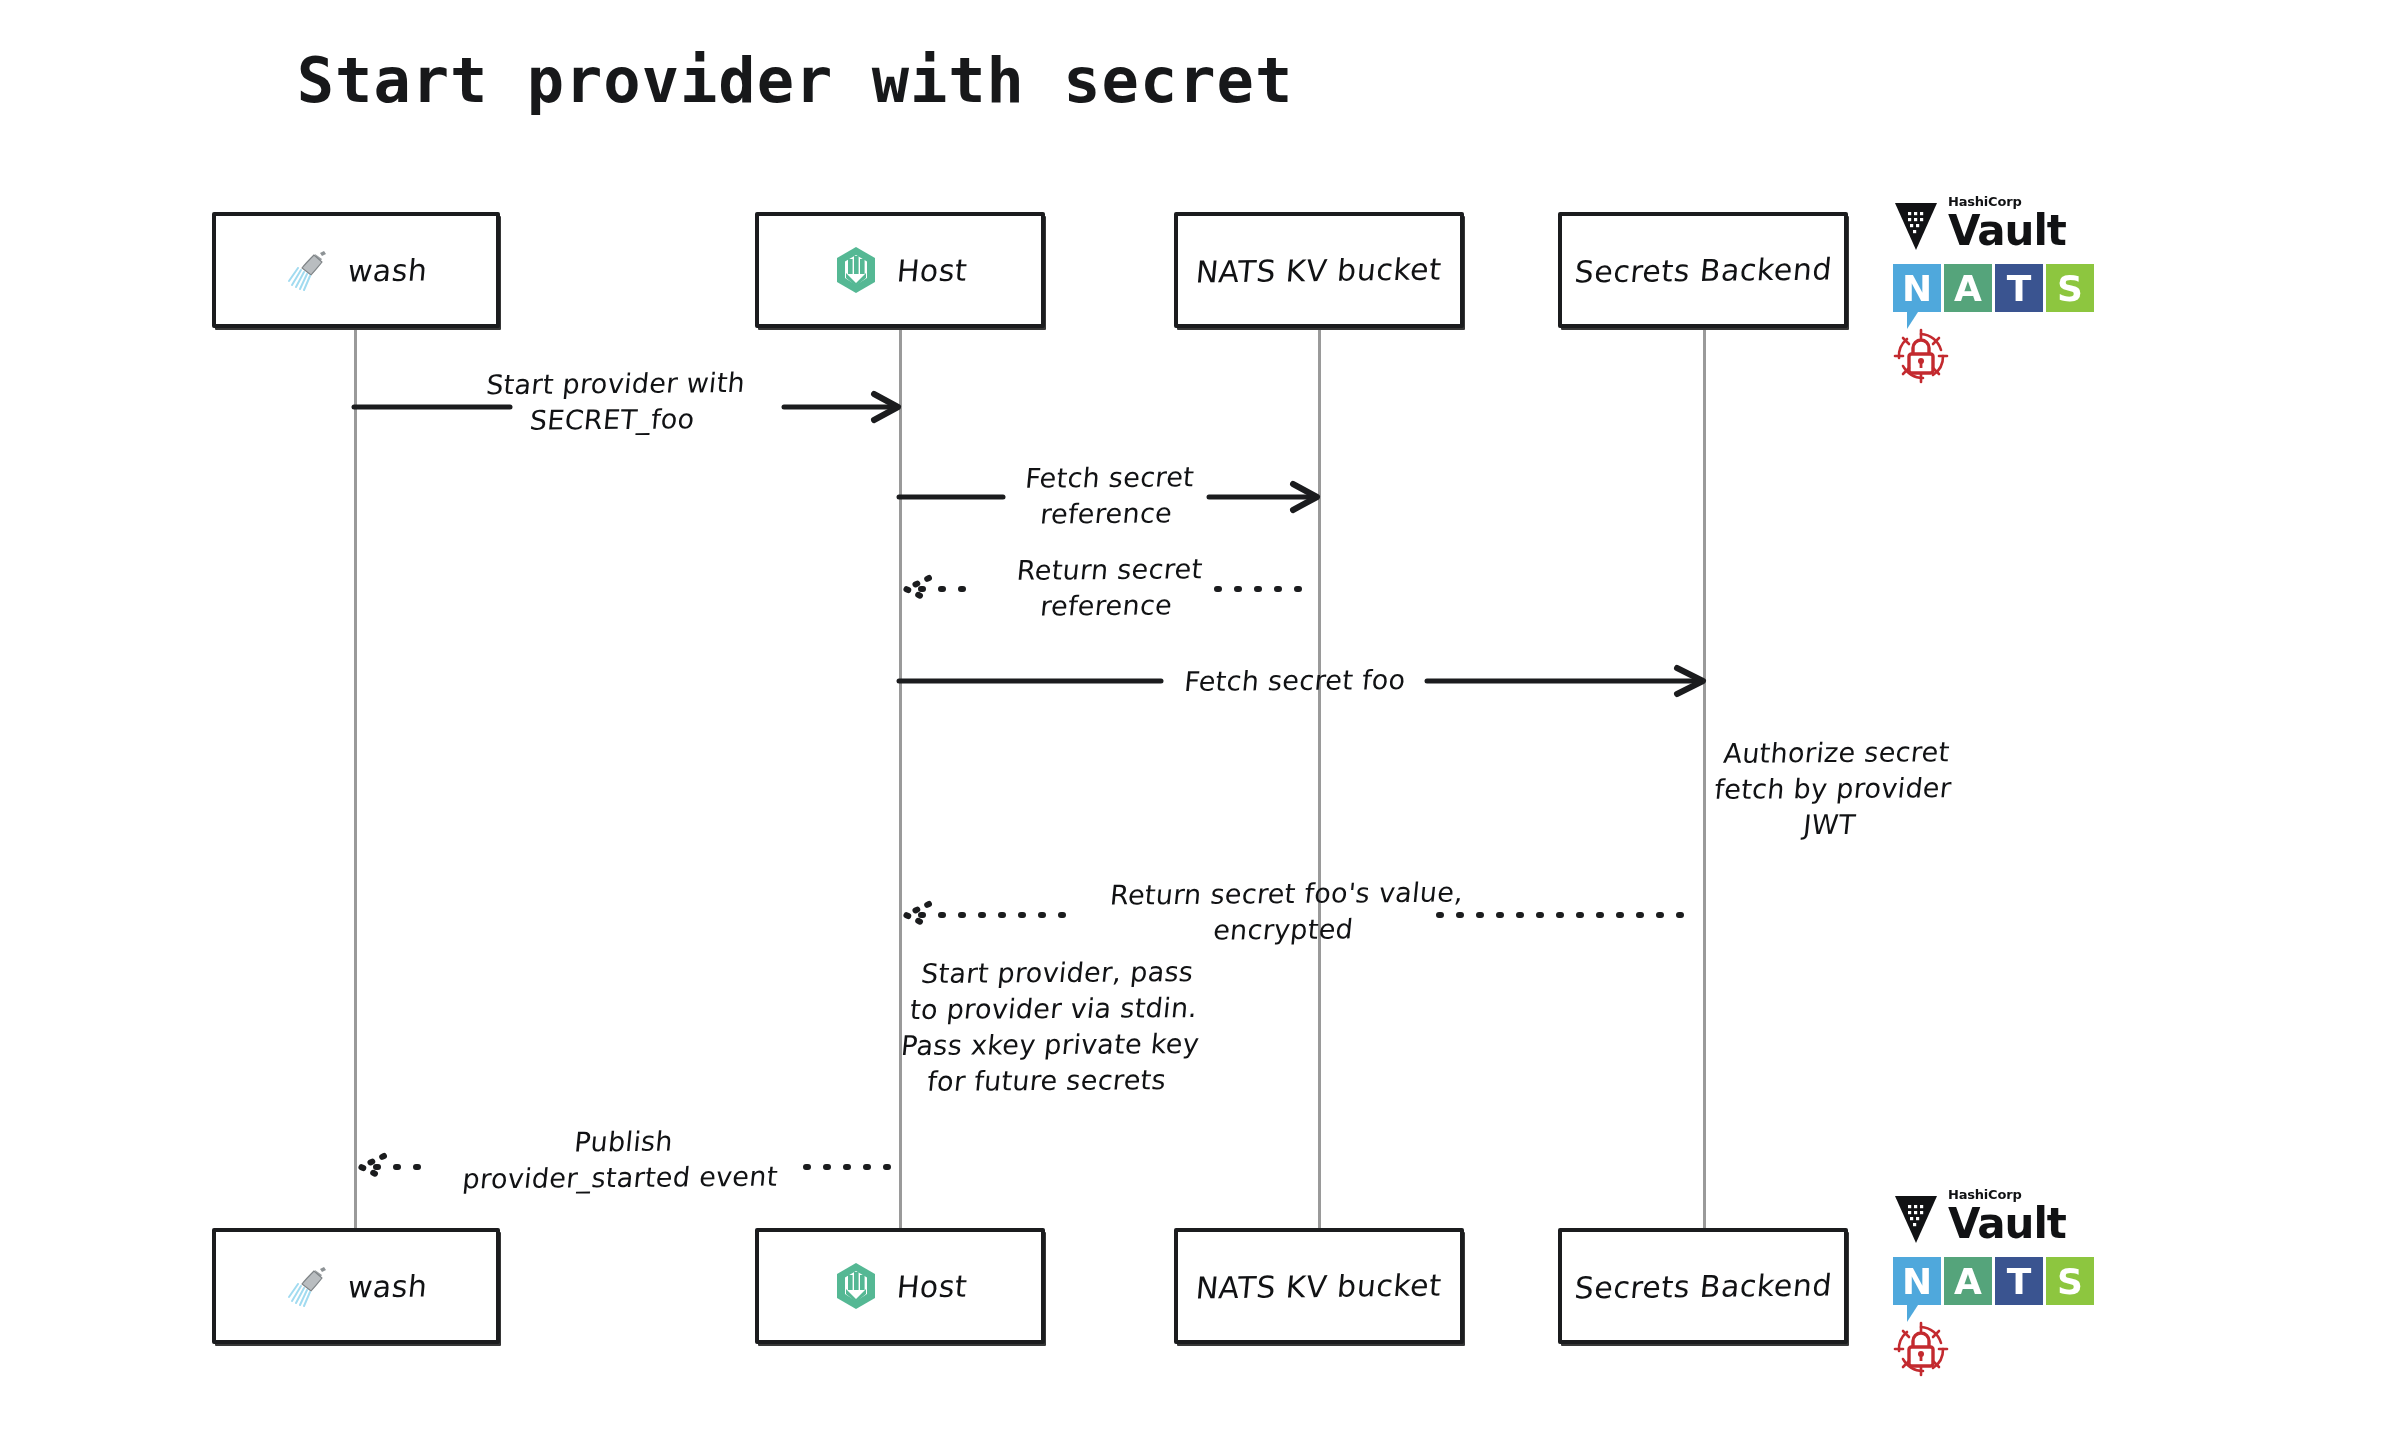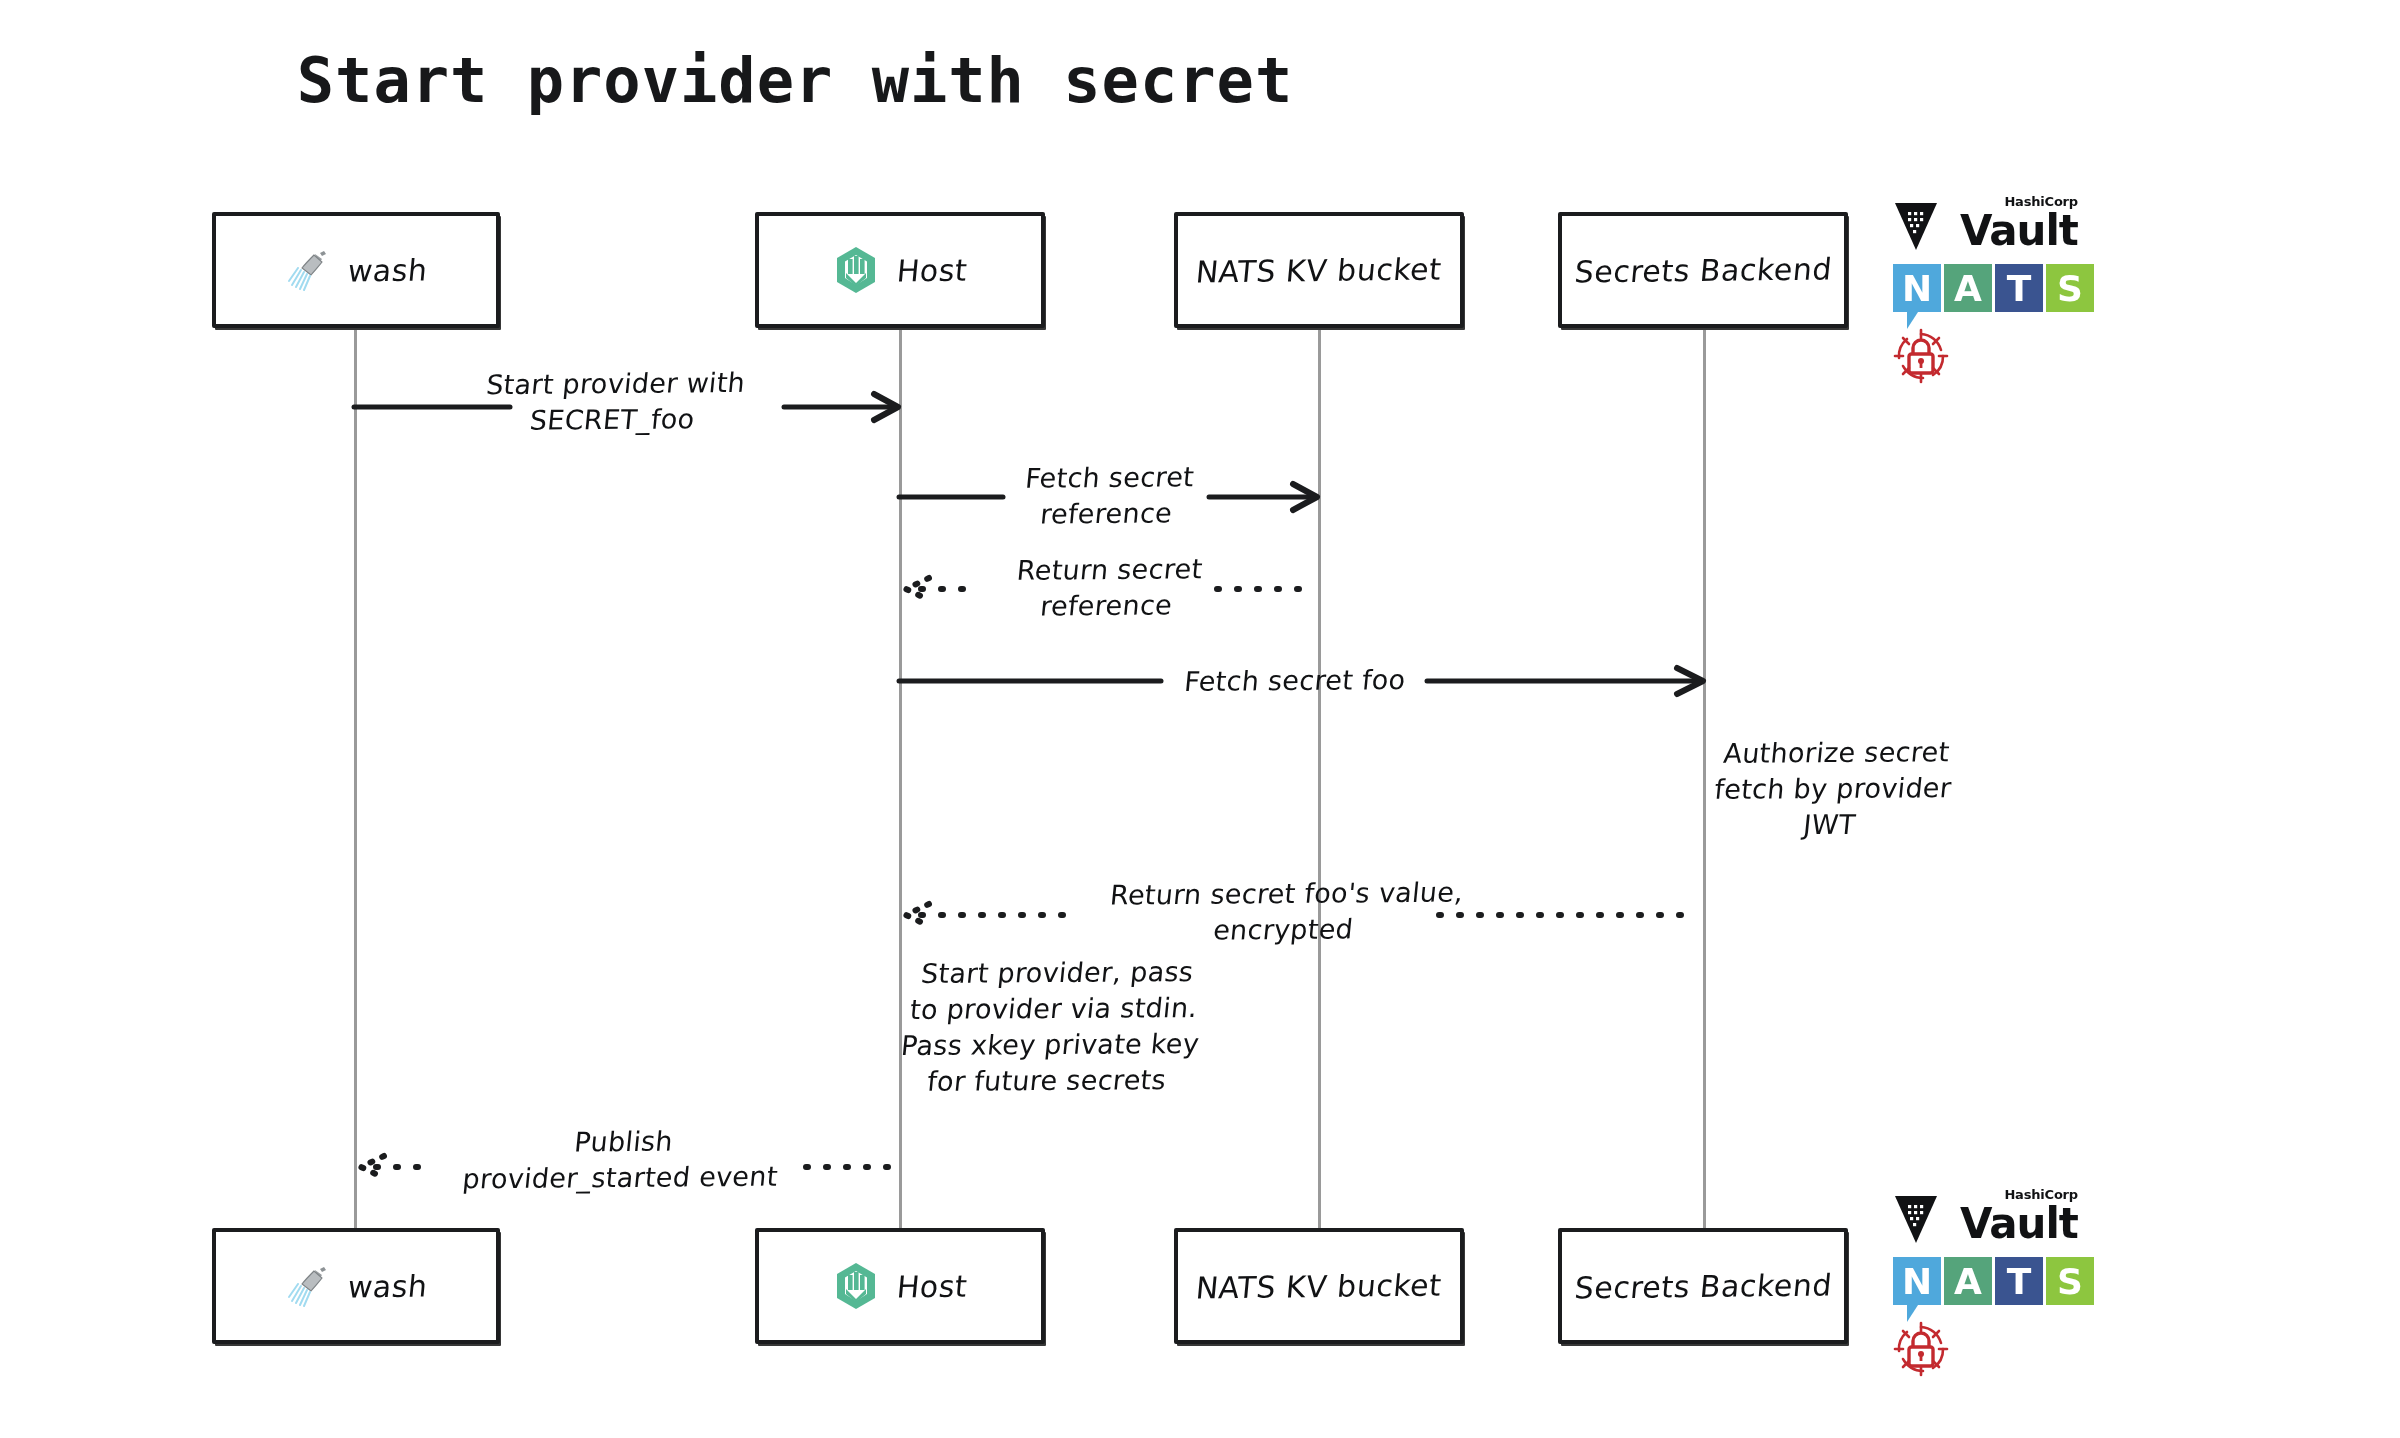--- a/index.html
+++ b/index.html
@@ -87,23 +87,22 @@
     position: absolute;
     overflow: visible;
   }
 
   
   .logo-cluster { position: absolute; }
   .vault-logo {
     position: relative;
     display: flex;
     align-items: flex-end;
-    gap: 21px;
+    gap: 9px;
     height: 52px;
-    text-align: right;
   }
   .vault-word {
     display: flex;
     flex-direction: column;
     line-height: 1;
   }
   .vault-hashicorp {
     font-family: "DejaVu Sans", sans-serif;
     font-size: 13px;
     font-weight: 700;

